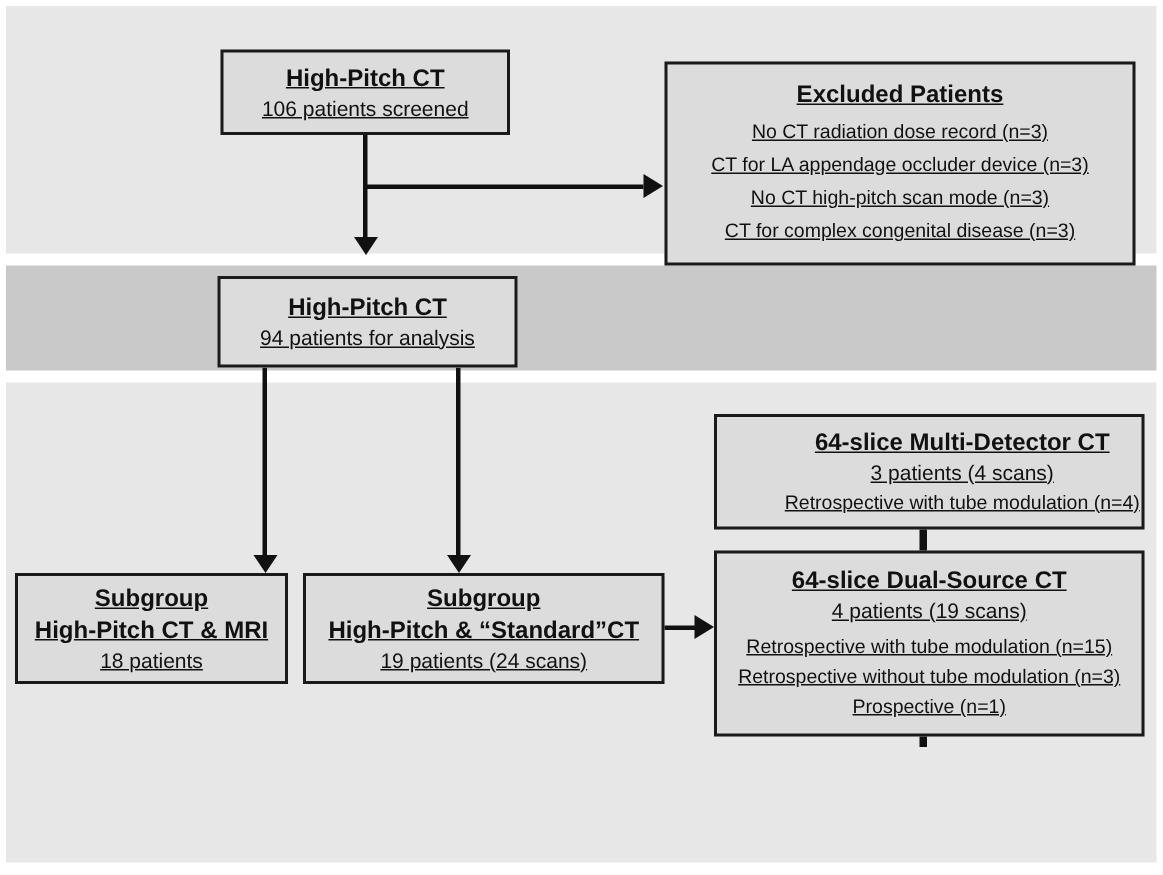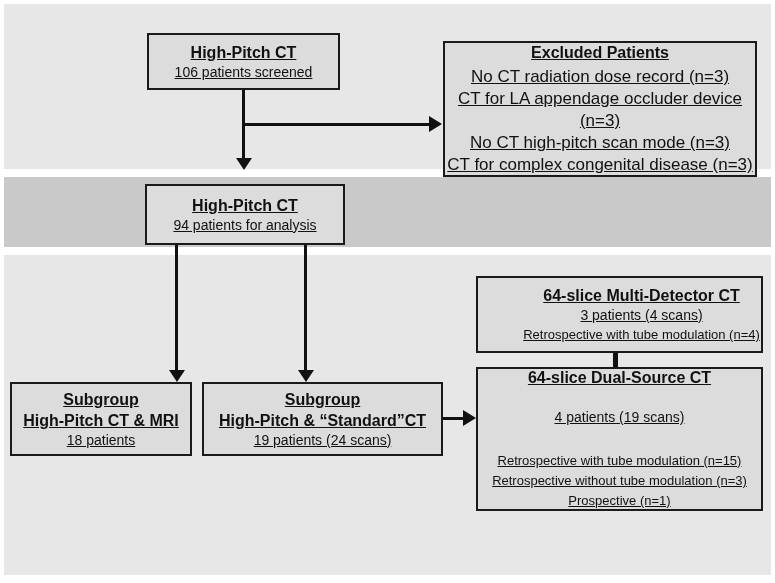--- a/index.html
+++ b/index.html
@@ -29,26 +29,26 @@
     text-align: center;
     text-decoration: underline;
   }
   .box-title { font-weight: bold; font-size: 16px; line-height: 21px; }
   .box-sub   { font-size: 14px;  line-height: 19px; }
   .box-line  { font-size: 13px;  line-height: 20px; }
 
   #box-screened { left: 147px; top: 33px;  width: 193px; height: 57px; }
   #box-excluded { left: 443px; top: 41px;  width: 314px; height: 136px; }
   #box-excluded .box-title { margin-bottom: 3px; }
-  #box-excluded .box-line  { font-size: 17px; line-height: 22px; }
+  #box-excluded .box-line  { font-size: 13px; line-height: 22px; }
   #box-analysis { left: 145px; top: 184px; width: 200px; height: 61px; }
   #box-subgroup-mri      { left: 10px;  top: 382px; width: 182px; height: 74px; }
   #box-subgroup-standard { left: 202px; top: 382px; width: 241px; height: 74px; }
   #box-mdct { left: 476px; top: 276px; width: 287px; height: 77px; padding-left: 44px; }
-  #box-dsct { left: 476px; top: 367px; width: 287px; height: 144px; gap: 20px; }
+  #box-dsct { left: 476px; top: 367px; width: 287px; height: 124px; }
   #box-dsct .detail-lines { margin-top: 4px; }
   #box-nhp  { left: 476px; top: 497px; width: 287px; height: 68px; }
 
   .line { position: absolute; background: #111111; }
   .head { position: absolute; width: 0; height: 0; }
   .head-down  { border-left: 8px solid transparent; border-right: 8px solid transparent; border-top: 12px solid #111111; }
   .head-right { border-top: 8px solid transparent; border-bottom: 8px solid transparent; border-left: 13px solid #111111; }
 
   #a1-line { left: 242px; top: 90px;  width: 3px;  height: 68px; }
   #a1-head { left: 236px; top: 158px; }

